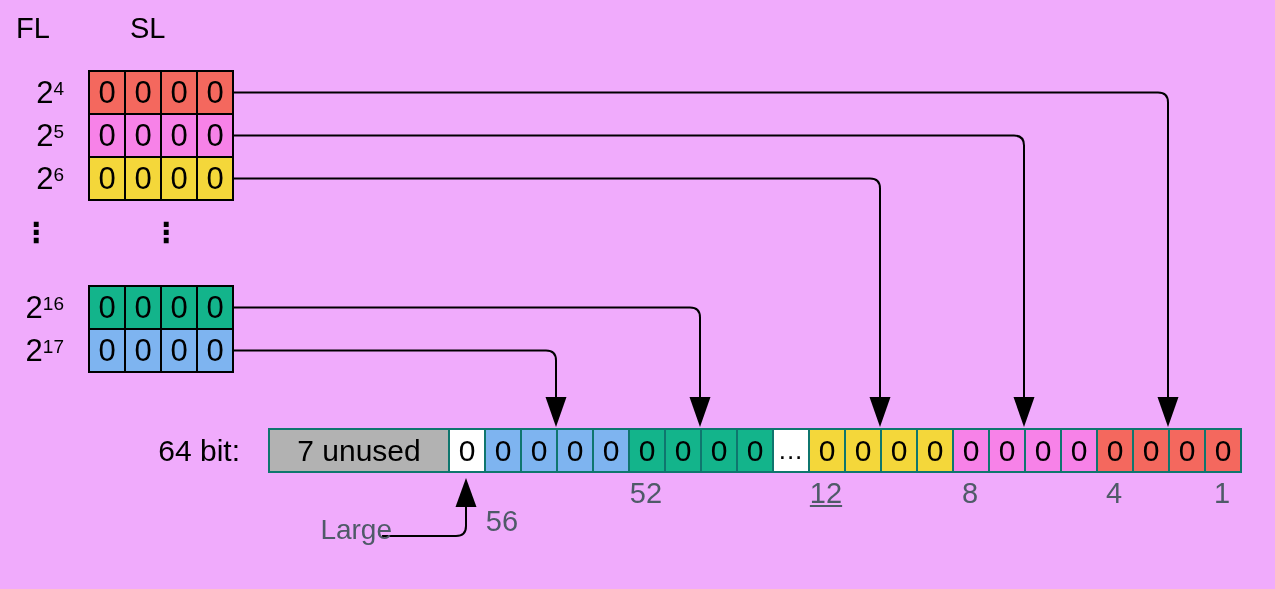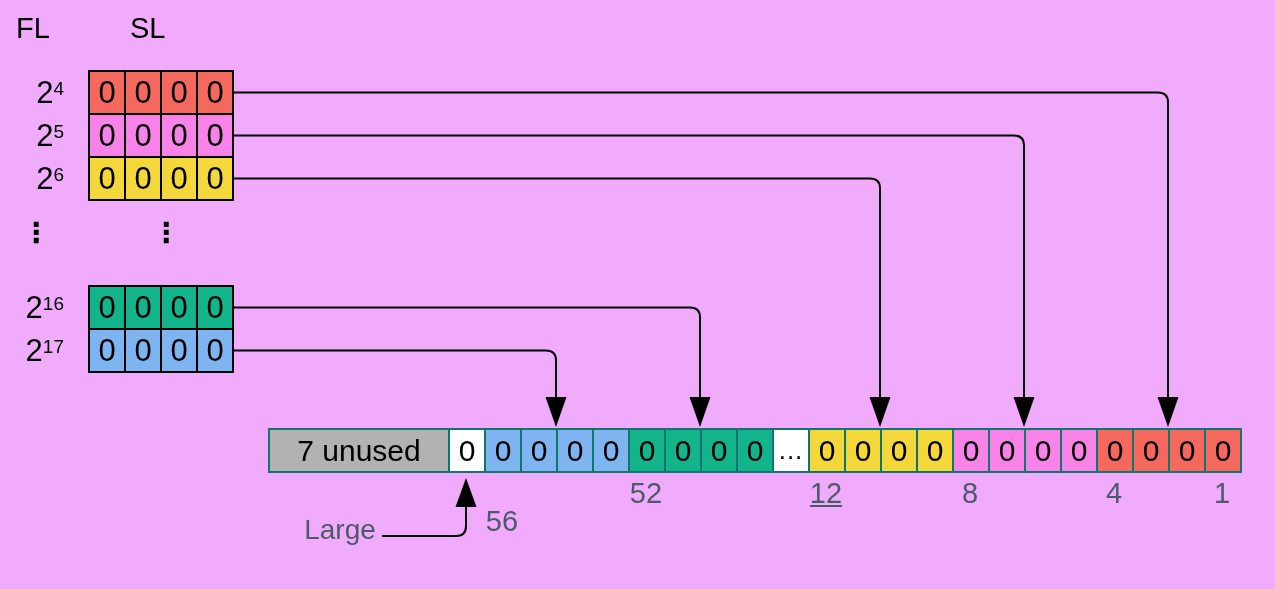--- a/index.html
+++ b/index.html
@@ -41,21 +41,21 @@
   }
   .bcell.first{margin-left:0;}
   .bcell.wide{width:182px;}
   .bcell.gap{font-size:26px;letter-spacing:1px;}
   .bitnum{
     position:absolute;top:477px;width:60px;text-align:center;
     font-size:29px;
   }
   .large-list{
     position:absolute;left:288px;top:514px;width:104px;
-    text-align:center;font-size:28px;line-height:1.15;
+    text-align:right;font-size:28px;line-height:1.15;
   }
 </style>
 </head>
 <body>
 
 <div class="canvas">
 
   <div class="hdr" style="left:16px;top:12px">FL</div>
   <div class="hdr" style="left:130px;top:12px">SL</div>
 
@@ -127,20 +127,21 @@
     <path d="M234 178.5 H870 Q880 178.5 880 188.5 V397"></path>
     <polygon points="869.5,397 890.5,397 880,427"></polygon>
     <path d="M234 307.5 H690 Q700 307.5 700 317.5 V397"></path>
     <polygon points="689.5,397 710.5,397 700,427"></polygon>
     <path d="M234 350.5 H546 Q556 350.5 556 360.5 V397"></path>
     <polygon points="545.5,397 566.5,397 556,427"></polygon>
     <path d="M382 536 H456 Q466 536 466 526 V507"></path>
     <polygon points="455.5,507 476.5,507 466,478"></polygon>
   </svg>
 
+  <div class="bitlab">64 bit:</div>
 
   <div class="bitmap">
     <div class="bcell wide first" style="background-color: rgb(178, 178, 178);">7 unused</div>
     <div class="bcell" style="background-color: rgb(255, 255, 255);">0</div>
     <div class="bcell" style="background-color: rgb(126, 180, 240);">0</div>
     <div class="bcell" style="background-color: rgb(126, 180, 240);">0</div>
     <div class="bcell" style="background-color: rgb(126, 180, 240);">0</div>
     <div class="bcell" style="background-color: rgb(126, 180, 240);">0</div>
     <div class="bcell" style="background-color: rgb(19, 180, 139);">0</div>
     <div class="bcell" style="background-color: rgb(19, 180, 139);">0</div>

